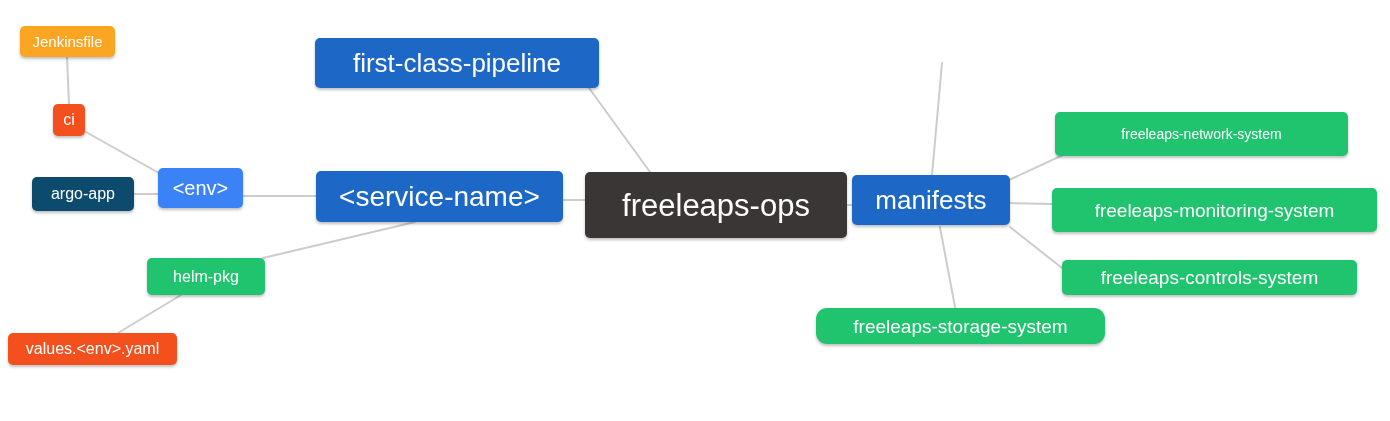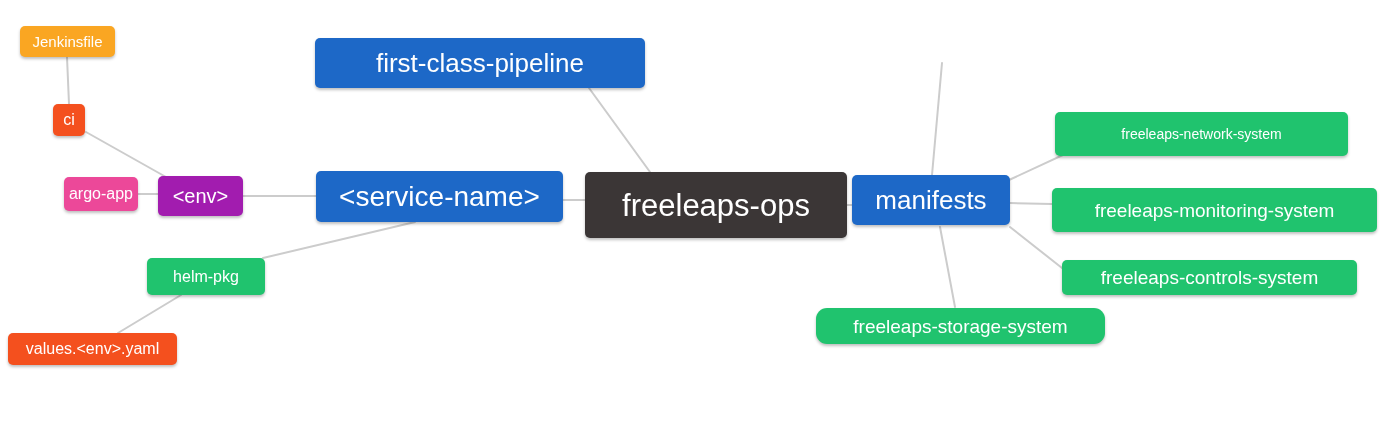--- a/index.html
+++ b/index.html
@@ -51,26 +51,26 @@
       <line x1="589" y1="88" x2="650" y2="172" stroke="#cccccc" stroke-width="2" stroke-linecap="round"></line>
       <line x1="563" y1="200" x2="585" y2="200" stroke="#cccccc" stroke-width="2" stroke-linecap="round"></line>
       <line x1="847" y1="205" x2="852" y2="205" stroke="#cccccc" stroke-width="2" stroke-linecap="round"></line>
       <line x1="932" y1="175" x2="942" y2="63" stroke="#cccccc" stroke-width="2" stroke-linecap="round"></line>
       <line x1="1009" y1="180" x2="1078" y2="148" stroke="#cccccc" stroke-width="2" stroke-linecap="round"></line>
       <line x1="1010" y1="203" x2="1052" y2="204" stroke="#cccccc" stroke-width="2" stroke-linecap="round"></line>
       <line x1="1010" y1="227" x2="1062" y2="268" stroke="#cccccc" stroke-width="2" stroke-linecap="round"></line>
       <line x1="940" y1="227" x2="955" y2="307" stroke="#cccccc" stroke-width="2" stroke-linecap="round"></line>
     </svg>
 <div class="node" style="left: 585px; top: 172px; width: 262px; height: 66px; font-size: 31px; background: rgb(59, 54, 54);">freeleaps-ops</div>
-    <div class="node" style="left: 315px; top: 38px; width: 330px; height: 50px; font-size: 26px; background: rgb(29, 104, 199);">first-class-pipeline</div>
+    <div class="node" style="left: 315px; top: 38px; width: 284px; height: 50px; font-size: 26px; background: rgb(29, 104, 199);">first-class-pipeline</div>
     <div class="node" style="left: 316px; top: 171px; width: 247px; height: 51px; font-size: 28px; background: rgb(29, 104, 199);">&lt;service-name&gt;</div>
     <div class="node" style="left: 852px; top: 175px; width: 158px; height: 50px; font-size: 26px; background: rgb(29, 104, 199);">manifests</div>
-    <div class="node" style="left: 158px; top: 176px; width: 85px; height: 40px; font-size: 20px; background: #a21caf;">&lt;env&gt;</div>
+    <div class="node" style="left: 158px; top: 168px; width: 85px; height: 40px; font-size: 20px; background: #3b82f6;">&lt;env&gt;</div>
     <div class="node" style="left: 147px; top: 258px; width: 118px; height: 37px; font-size: 16px; background: rgb(32, 195, 110);">helm-pkg</div>
     <div class="node" style="left: 20px; top: 26px; width: 95px; height: 31px; font-size: 15px; background: rgb(250, 166, 34);">Jenkinsfile</div>
     <div class="node" style="left: 53px; top: 104px; width: 32px; height: 32px; font-size: 16px; background: rgb(244, 80, 30);">ci</div>
-    <div class="node" style="left: 32px; top: 177px; width: 74px; height: 34px; font-size: 16px; background: #ec4899; margin-left: 32px;">argo-app</div>
+    <div class="node" style="left: 32px; top: 177px; width: 102px; height: 34px; font-size: 16px; background: #0c4a6e;">argo-app</div>
     <div class="node" style="left: 8px; top: 333px; width: 169px; height: 32px; font-size: 16px; background: rgb(244, 80, 30);">values.&lt;env&gt;.yaml</div>
     <div class="node" style="left: 1055px; top: 112px; width: 293px; height: 44px; font-size: 14px; background: rgb(32, 195, 110);">freeleaps-network-system</div>
     <div class="node" style="left: 1052px; top: 188px; width: 325px; height: 44px; font-size: 19px; background: rgb(32, 195, 110);">freeleaps-monitoring-system</div>
     <div class="node" style="left: 1062px; top: 260px; width: 295px; height: 35px; font-size: 19px; background: rgb(32, 195, 110);">freeleaps-controls-system</div>
     <div class="node" style="left: 816px; top: 308px; width: 289px; height: 36px; font-size: 19px; background: rgb(32, 195, 110); border-radius: 11px;">freeleaps-storage-system</div>
   </div>
 
 </body></html>

